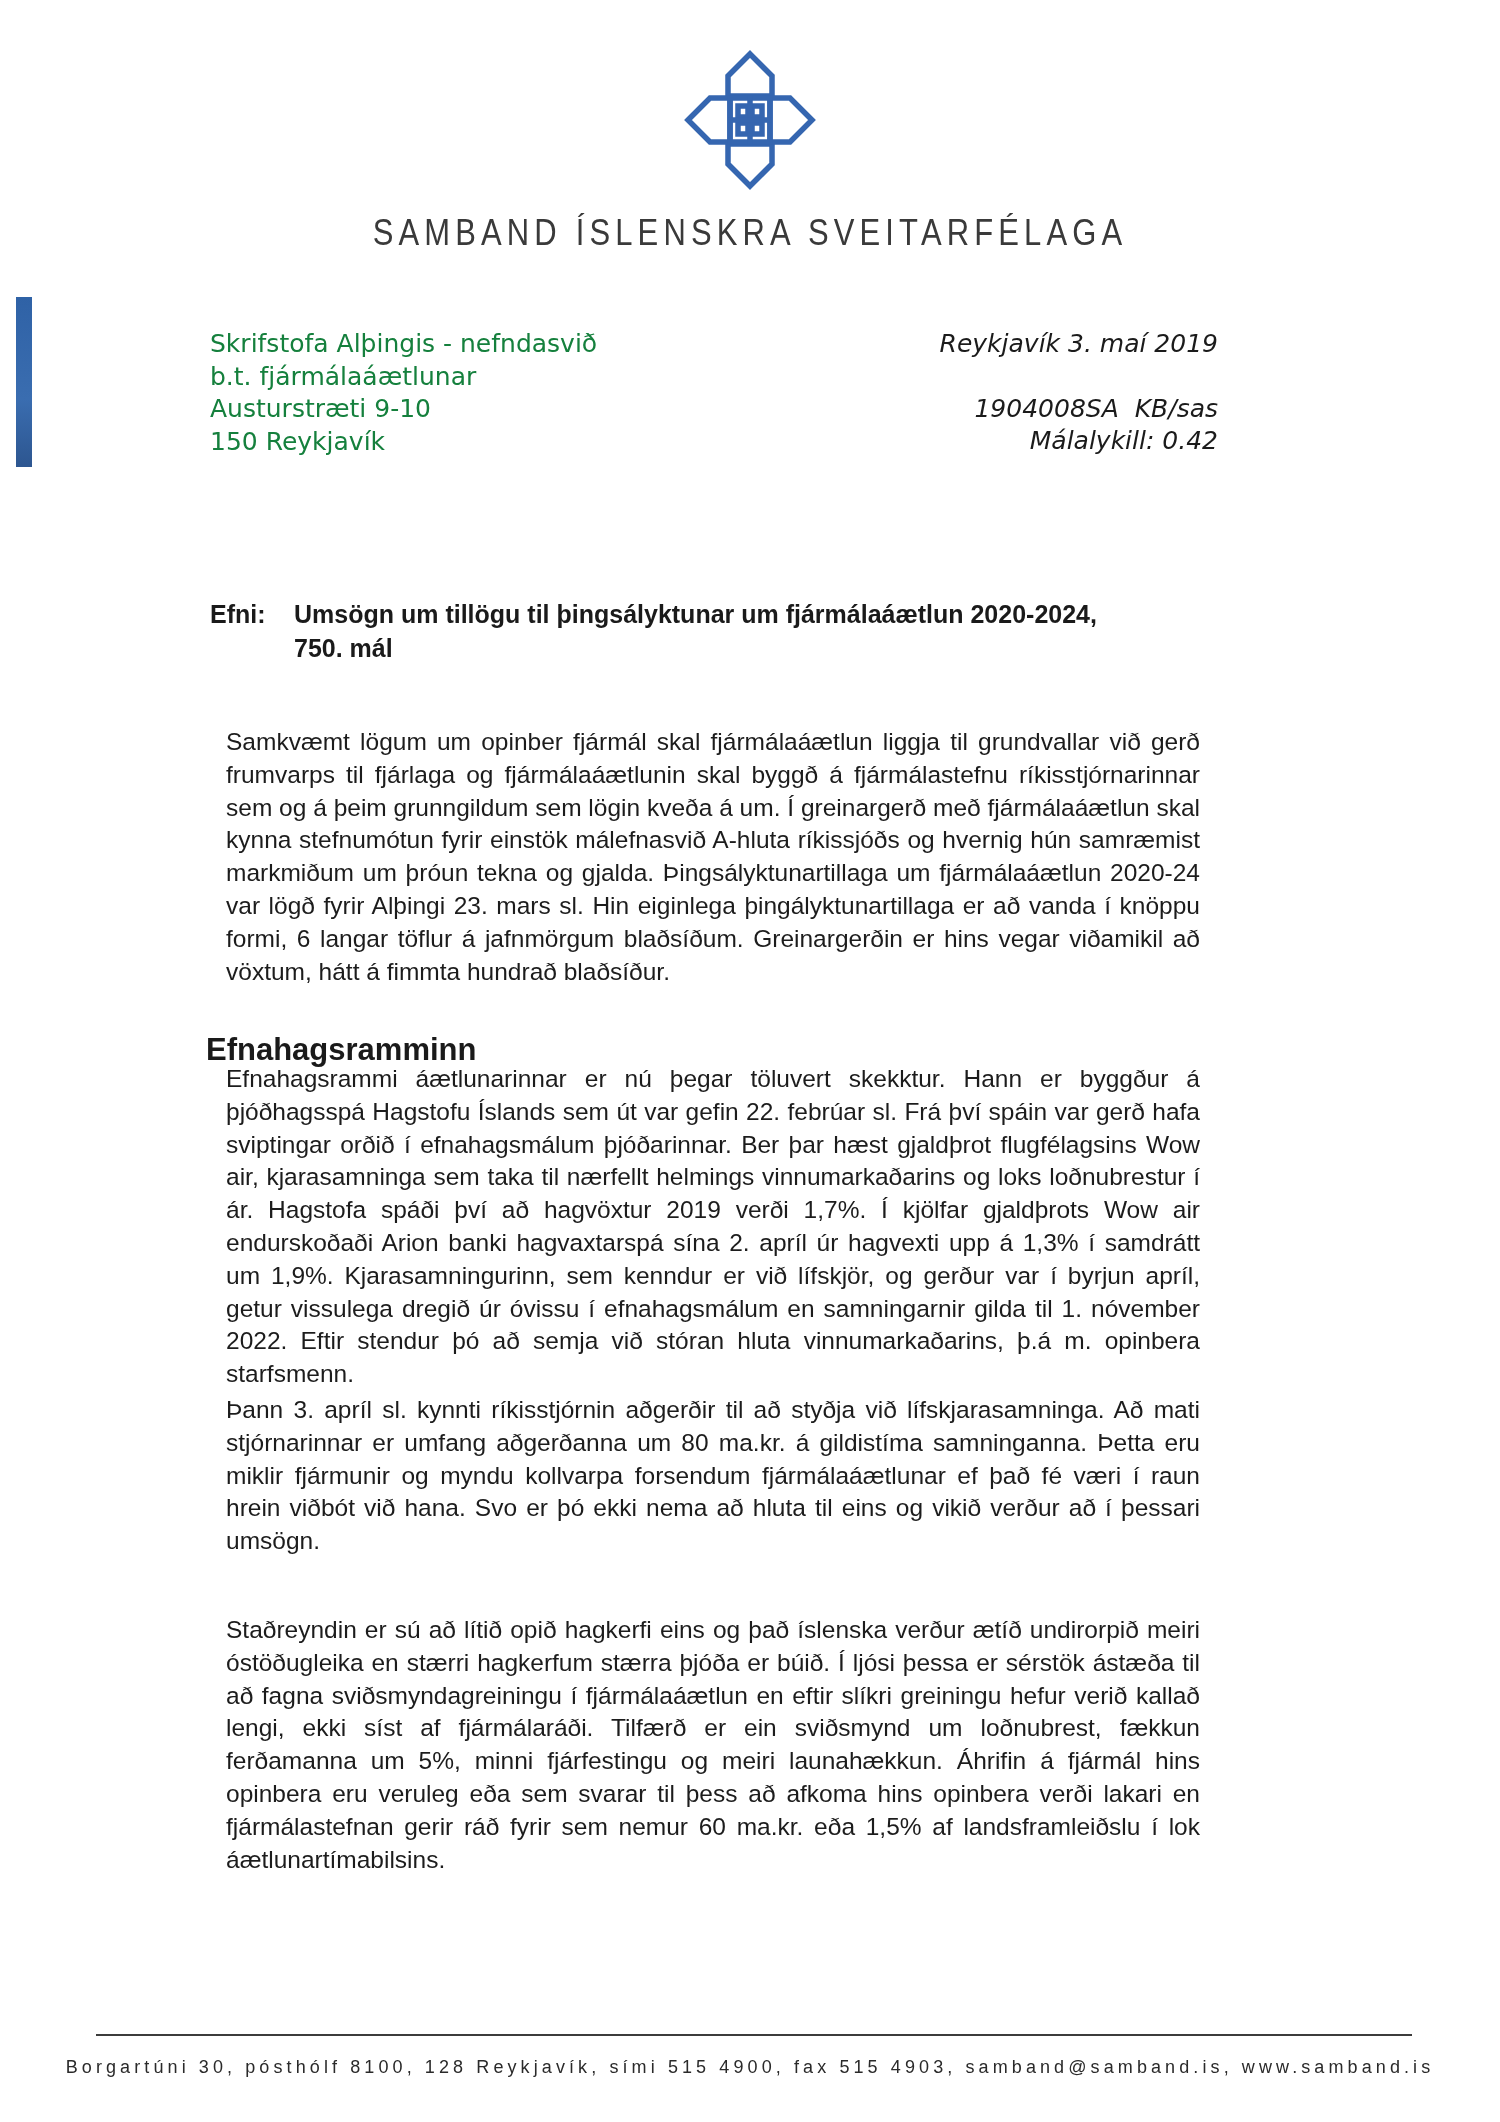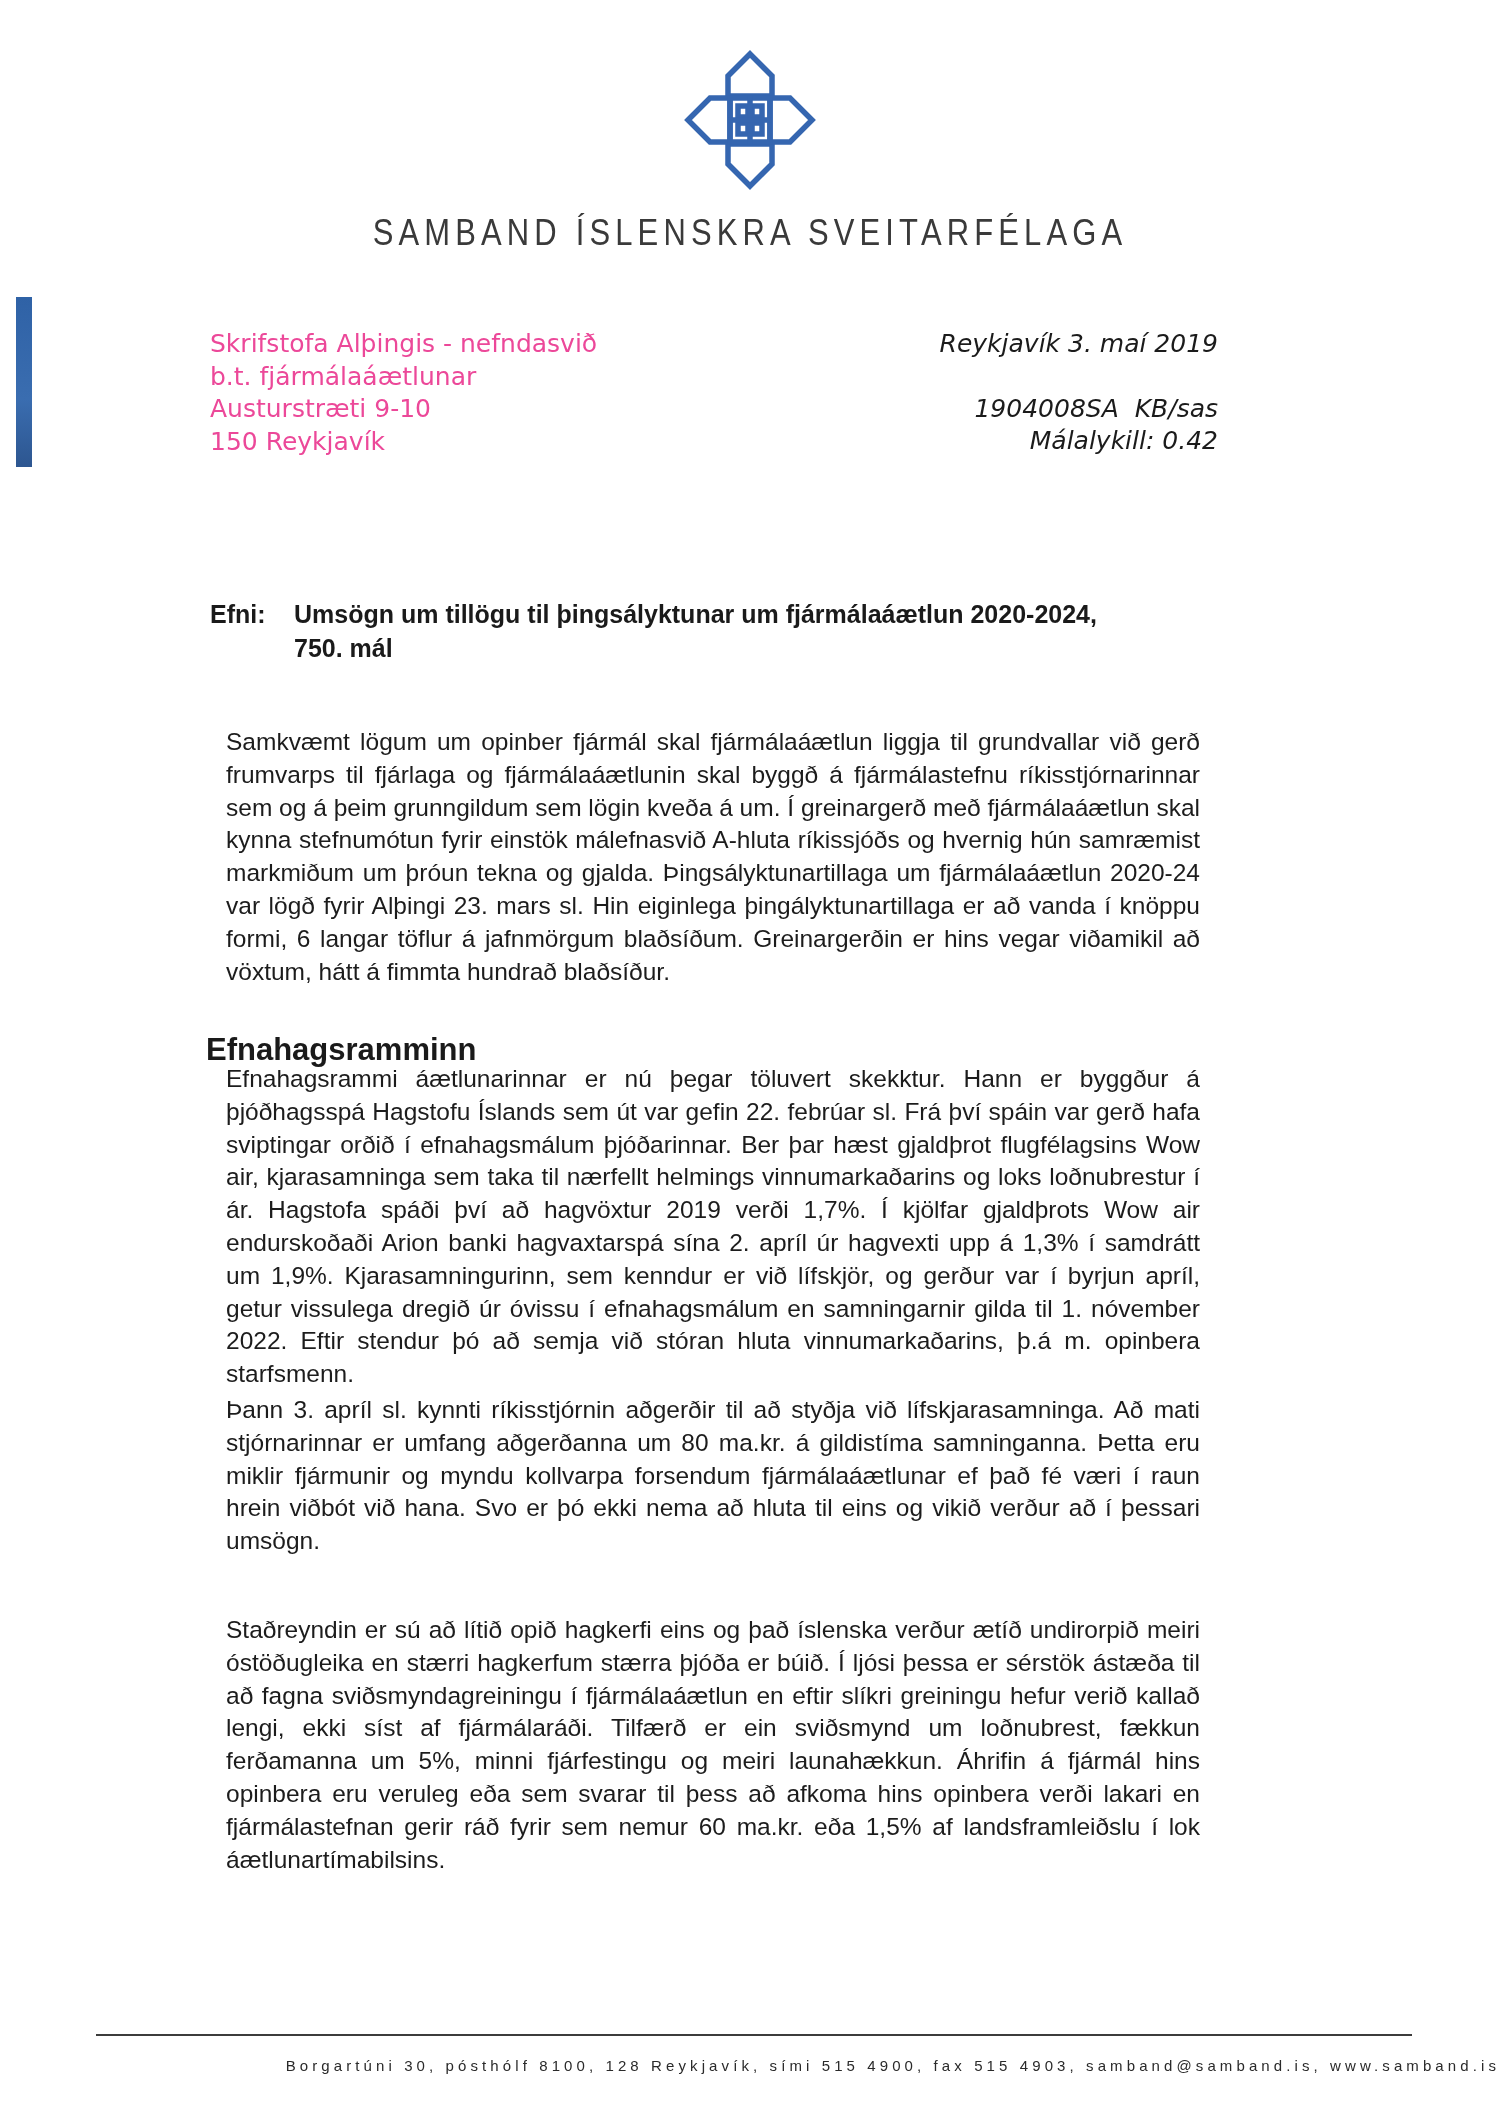--- a/index.html
+++ b/index.html
@@ -5,42 +5,42 @@
   html, body { margin: 0; padding: 0; background: #ffffff; }
   body { width: 1500px; height: 2122px; position: relative; overflow: hidden;
          font-family: "DejaVu Sans", sans-serif; color: #1e1e1e; }
   .logo { position: absolute; left: 682px; top: 48px; width: 136px; height: 144px; }
   .org-name { position: absolute; left: 0; width: 1500px; top: 212px; text-align: center;
               font-family: "Liberation Sans", sans-serif; font-size: 36px; letter-spacing: 6px;
               color: #3a3a3a; transform: scaleX(0.86); transform-origin: 750px 0; }
   .side-bar { position: absolute; left: 16px; top: 297px; width: 16px; height: 170px;
               background: linear-gradient(180deg, #2f62a6 0%, #3a6db0 60%, #2d5690 100%); }
   .recipient { position: absolute; left: 210px; top: 328px; font-size: 25px; line-height: 32.5px;
-               font-family: "DejaVu Sans", sans-serif; color: #ec4899; }
+               font-family: "DejaVu Sans", sans-serif; color: #15803d; }
   .recipient div { white-space: nowrap; }
   .meta { position: absolute; right: 282px; top: 328px; text-align: right; font-size: 25px;
           line-height: 32.5px; color: #1b1b1b; font-style: italic; }
   .meta .gap { height: 32px; }
   .subject { position: absolute; left: 210px; top: 597px; font-weight: bold; font-size: 25px;
              line-height: 34px; font-family: "Liberation Sans", sans-serif; color: #1a1a1a; }
   .subject .label { position: absolute; left: 0; top: 0; }
   .subject .text { position: absolute; left: 84px; top: 0; width: 840px; }
   .body { position: absolute; left: 210px; width: 1006px; font-size: 24.5px; line-height: 32.8px;
           font-family: "Liberation Sans", sans-serif; color: #1c1c1c; text-align: justify; }
   .body p { margin: 16px; }
   .p1 { top: 710px; }
   .heading { position: absolute; left: 206px; top: 1008px; font-family: "Liberation Sans", sans-serif;
              font-weight: bold; font-size: 31px; color: #1a1a1a; margin-top: 24px; }
   .p2 { top: 1047px; }
   .p3 { top: 1378px; }
   .p4 { top: 1598px; }
   .footer-rule { position: absolute; left: 96px; top: 2034px; width: 1316px; height: 0;
                  border-top: 2px solid #3c3c3c; }
-  .footer { position: absolute; left: 0; width: 1500px; top: 2057px; text-align: right;
-            font-family: "Liberation Sans", sans-serif; font-size: 15px; letter-spacing: 4.1px;
+  .footer { position: absolute; left: 0; width: 1500px; top: 2057px; text-align: center;
+            font-family: "Liberation Sans", sans-serif; font-size: 18px; letter-spacing: 4.1px;
             color: #2a2a2a; white-space: nowrap; }
 </style>
 </head>
 <body>
 
 <div>
   <svg class="logo" viewBox="0 0 136 144">
     <g fill="none" stroke="#3566b0" stroke-width="5.5" stroke-linejoin="miter">
       <polygon points="68,6 90,28 90,48 46,48 46,28"></polygon>
       <polygon points="68,138 90,116 90,96 46,96 46,116"></polygon>

